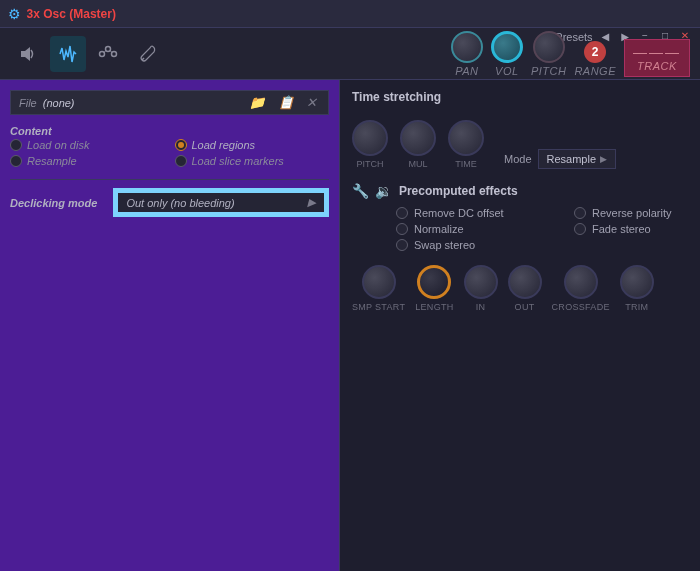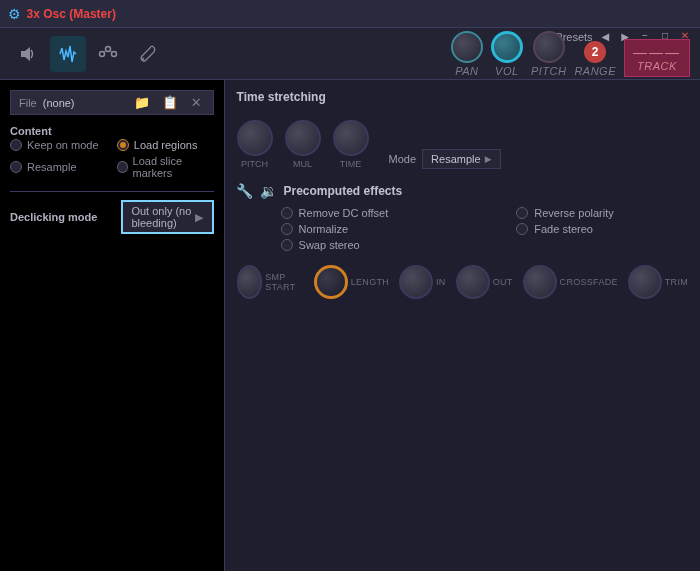--- a/index.html
+++ b/index.html
@@ -179,21 +179,22 @@
       display: flex;
       height: calc(571px - 80px);
       background: #1e1e2e;
     }
 
     
     .left-panel {
       width: 340px;
       padding: 10px;
       border-right: 1px solid #3a3a5e;
-      background: #000000;
+      background: #4c1d95;
+      font-style: italic;
     }
     .file-row {
       display: flex;
       align-items: center;
       gap: 6px;
       margin-bottom: 10px;
       background: #2a2a3a;
       padding: 4px 8px;
       border: 1px solid #3a3a5a;
     }
@@ -255,30 +256,30 @@
     }
     .radio-text {
       font-size: 11px;
       color: #8a8a9a;
     }
     .radio-text.enabled { color: #b0b0c0; }
 
     .declicking-row {
       display: flex;
       align-items: center;
-      gap: 24px;
+      gap: 16px;
     }
     .declicking-label {
       font-size: 11px;
       font-weight: bold;
       color: #b0b0c0;
     }
     .declicking-value {
       background: #252535;
-      border: 2px solid #7dd3fc;
+      border: 5px solid #7dd3fc;
       color: #b0b0c0;
       padding: 3px 8px;
       font-size: 11px;
       flex: 1;
       display: flex;
       align-items: center;
       justify-content: space-between;
       cursor: pointer;
     }
     .declicking-arrow { color: #7a7a8a; }
@@ -390,20 +391,21 @@
 
     
     .bottom-knobs {
       display: flex;
       gap: 10px;
       align-items: flex-end;
       margin-top: 8px;
     }
     .bottom-knob-group {
       display: flex;
+      flex-direction: column;
       align-items: center;
       gap: 3px;
     }
     .bottom-knob {
       width: 34px;
       height: 34px;
       border-radius: 50%;
       background: radial-gradient(circle at 35% 35%, #4a4a5a, #252535);
       border: 2px solid #3a3a5a;
       cursor: pointer;
@@ -508,21 +510,21 @@
       <span class="file-icon-btn">📁</span>
       <span class="file-icon-btn active">📋</span>
       <span class="file-icon-btn">✕</span>
     </div>
 
     <div class="section-title">Content</div>
 
     <div class="radio-group">
       <div class="radio-item">
         <div class="radio-circle"></div>
-        <span class="radio-text">Keep on mode</span>
+        <span class="radio-text">Load on disk</span>
       </div>
       <div class="radio-item">
         <div class="radio-circle checked"></div>
         <span class="radio-text enabled">Load regions</span>
       </div>
       <div class="radio-item">
         <div class="radio-circle"></div>
         <span class="radio-text">Resample</span>
       </div>
       <div class="radio-item">

